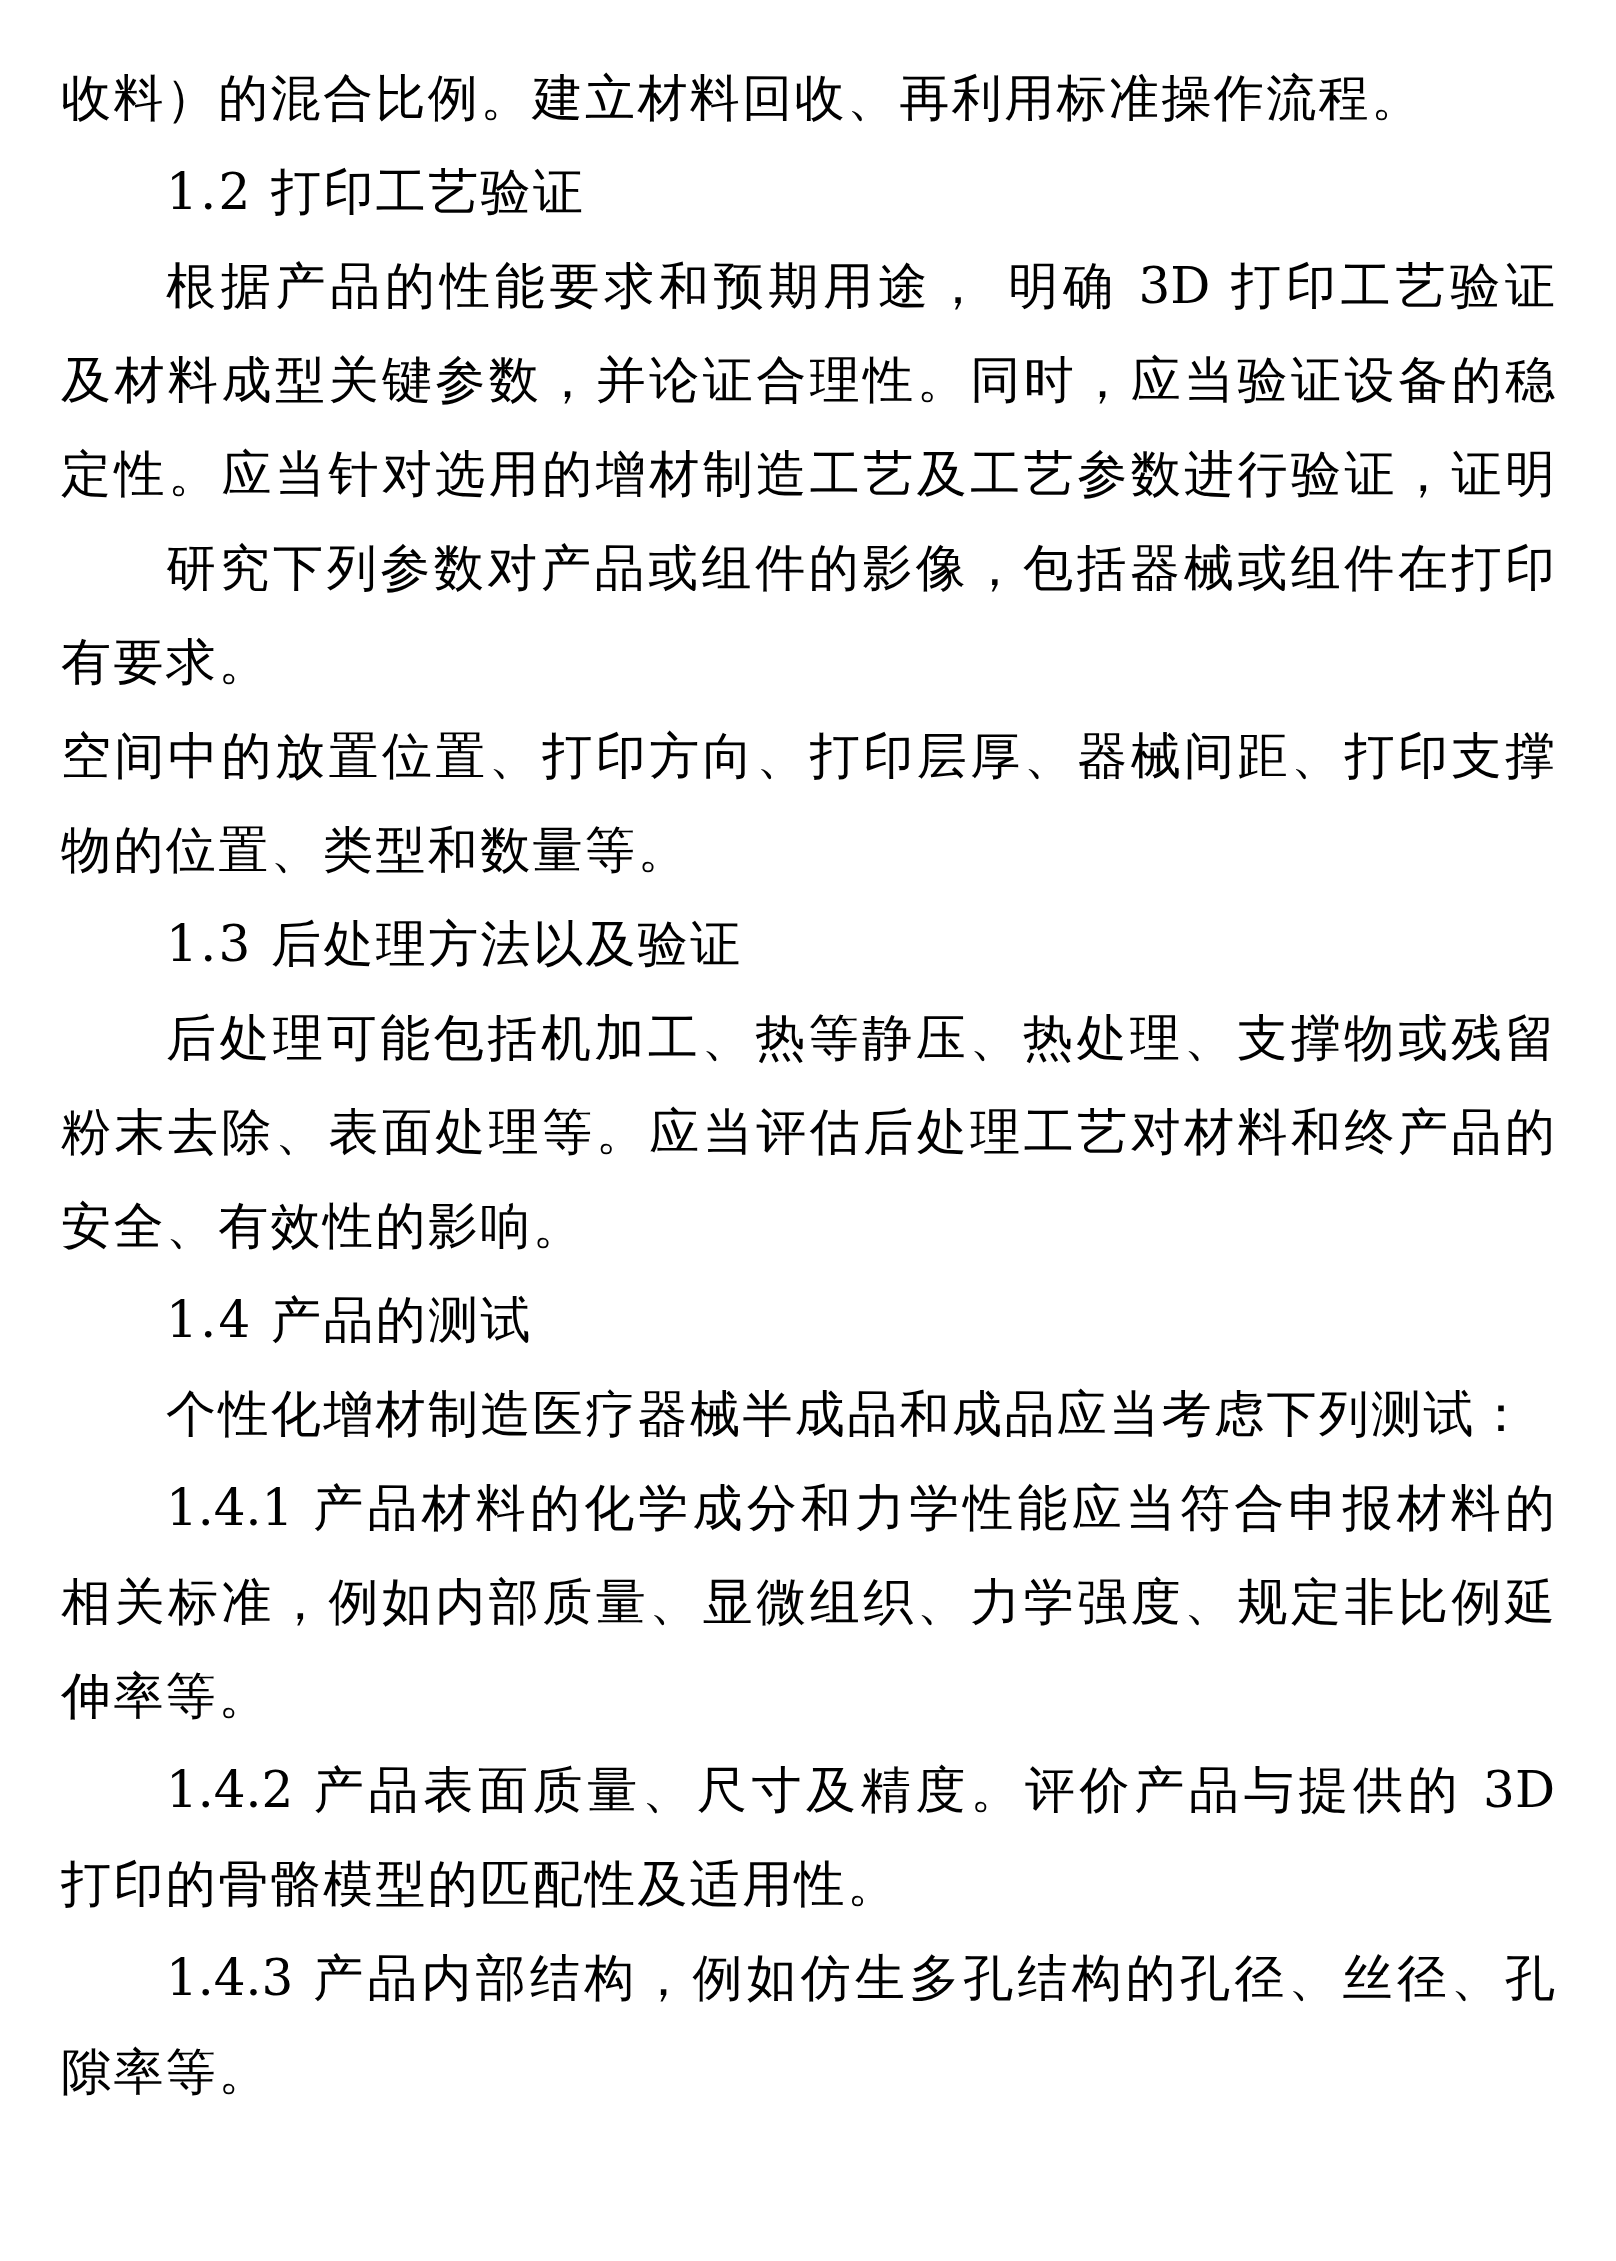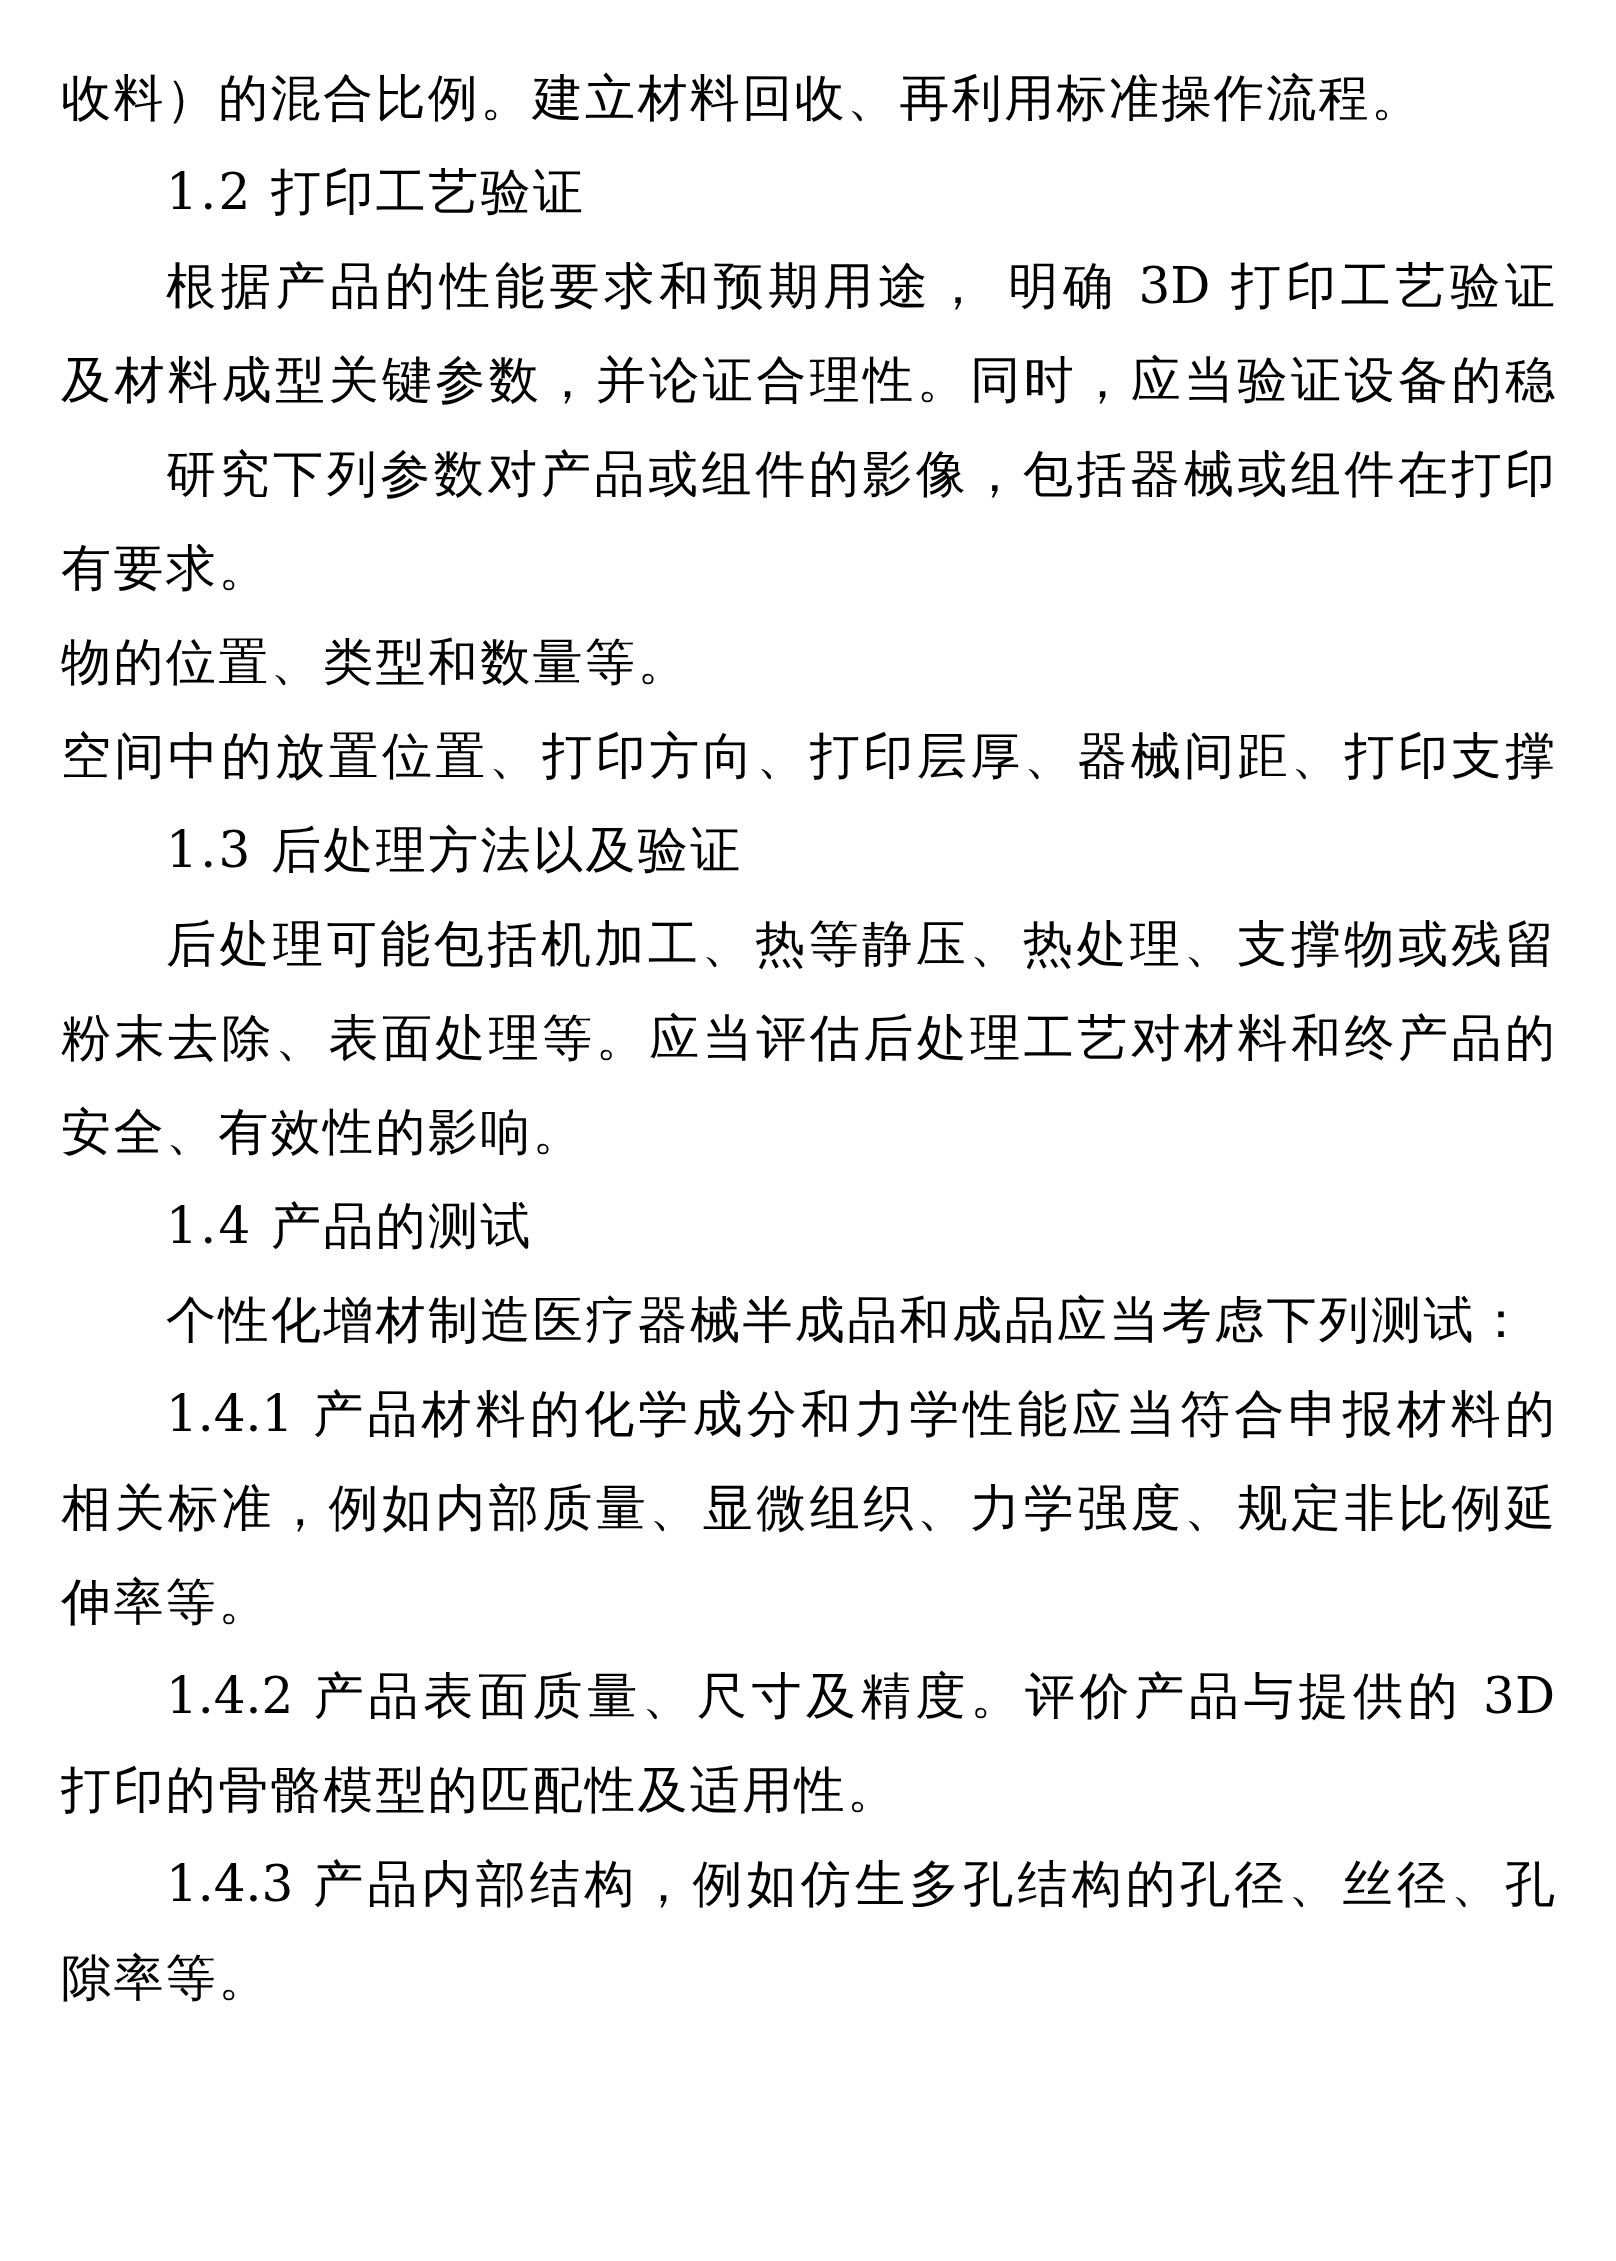--- a/index.html
+++ b/index.html
@@ -42,24 +42,25 @@
 </style>
 </head>
 <body>
 
 <div class="page">
   <div class="text-block">
       <div class="line">收料）的混合比例。建立材料回收、再利用标准操作流程。</div>
       <div class="line indent">1.2 打印工艺验证</div>
       <div class="line indent justify">根据产品的性能要求和预期用途， 明确 3D 打印工艺验证</div>
       <div class="line justify">及材料成型关键参数，并论证合理性。同时，应当验证设备的稳</div>
+      <div class="line justify">定性。应当针对选用的增材制造工艺及工艺参数进行验证，证明</div>
       <div class="line indent justify">研究下列参数对产品或组件的影像，包括器械或组件在打印</div>
       <div class="line">有要求。</div>
+      <div class="line justify">空间中的放置位置、打印方向、打印层厚、器械间距、打印支撑</div>
       <div class="line">物的位置、类型和数量等。</div>
-      <div class="line justify">空间中的放置位置、打印方向、打印层厚、器械间距、打印支撑</div>
       <div class="line indent">1.3 后处理方法以及验证</div>
       <div class="line indent justify">后处理可能包括机加工、热等静压、热处理、支撑物或残留</div>
       <div class="line justify">粉末去除、表面处理等。应当评估后处理工艺对材料和终产品的</div>
       <div class="line">安全、有效性的影响。</div>
       <div class="line indent">1.4 产品的测试</div>
       <div class="line indent">个性化增材制造医疗器械半成品和成品应当考虑下列测试：</div>
       <div class="line indent justify">1.4.1 产品材料的化学成分和力学性能应当符合申报材料的</div>
       <div class="line justify">相关标准，例如内部质量、显微组织、力学强度、规定非比例延</div>
       <div class="line">伸率等。</div>
       <div class="line indent justify">1.4.2 产品表面质量、尺寸及精度。评价产品与提供的 3D</div>

